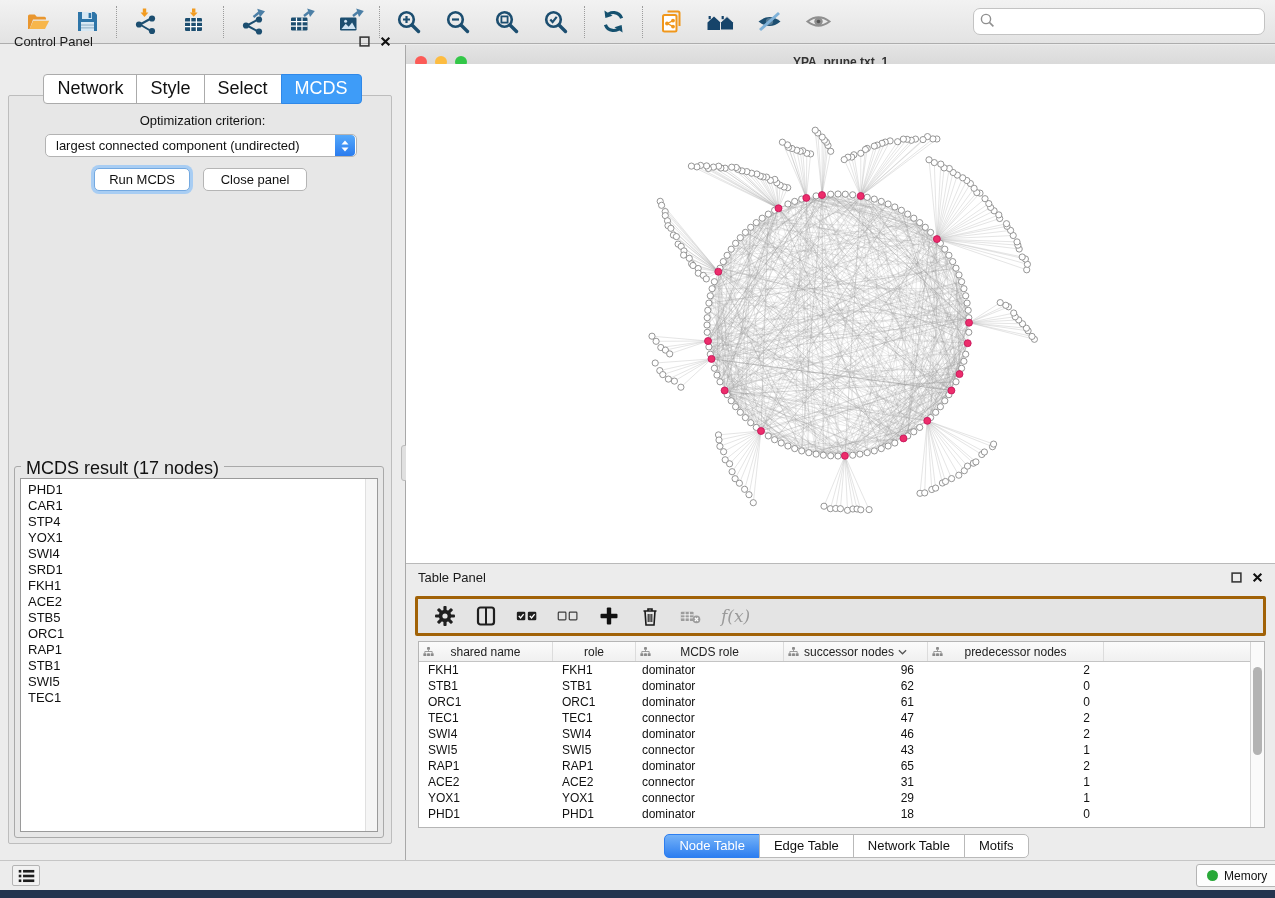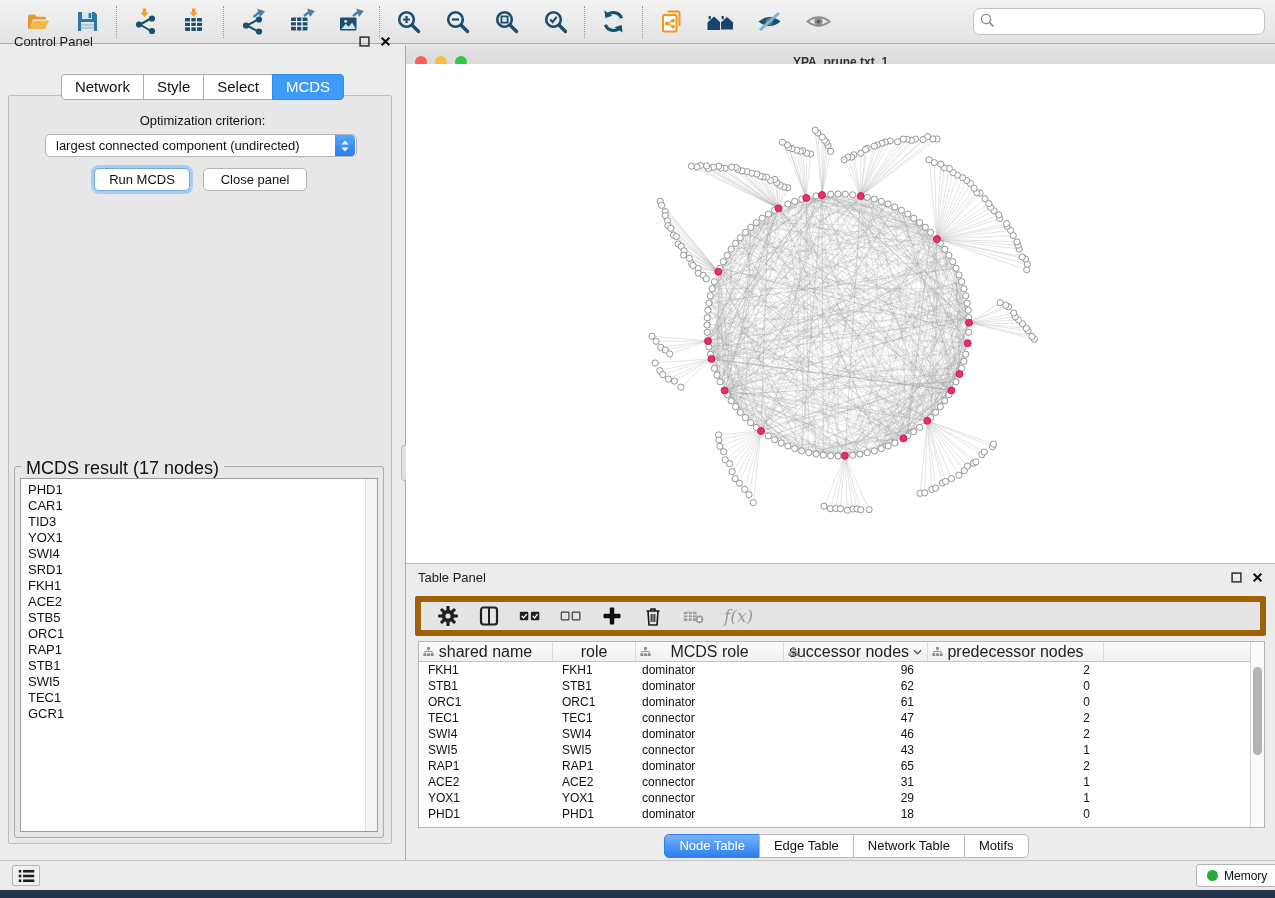--- a/index.html
+++ b/index.html
@@ -21,21 +21,21 @@
   #search-icon{position:absolute;left:7px;top:5px;width:15px;height:15px}
 
   
   #control-panel{left:0;top:45px;width:405px;height:815px;background:#ececec}
   #cp-titlebar{left:0;top:28px;width:405px;height:24px}
   .panel-title{font-size:13px;color:#1a1a1a;padding:6px 0 0 14px}
   .win-ctrls{position:absolute;top:7px;display:flex;gap:9px;align-items:center}
   #cp-ctrls{right:14px}
   .wc-btn{width:12px;height:12px;display:flex;align-items:center;justify-content:center}
   #cp-tabs{left:0;top:74px;width:405px;display:flex;justify-content:center;z-index:3}
-  .cp-tab{font-size:15px;padding:3px 13px 4px;background:#fff;border:1px solid #ababab;margin-left:-1px;color:#111}
+  .cp-tab{font-size:18px;padding:3px 13px 4px;background:#fff;border:1px solid #ababab;margin-left:-1px;color:#111}
   .cp-tab:first-child{border-radius:4px 0 0 4px;margin-left:0}
   .cp-tab:last-child{border-radius:0 4px 4px 0}
   .cp-tab.sel{background:#3e9cf8;border-color:#2f88e8;color:#fff}
   #cp-body{left:8px;top:95px;width:384px;height:749px;background:#e7e7e7;border:1px solid #bdbdbd;border-radius:2px}
   #opt-label{left:0;top:113px;width:405px;text-align:center;font-size:13px}
   #criterion-dd{left:45px;top:134px;width:312px;height:23px;background:#fff;border:1px solid #b3b3b3;
     border-radius:5px;display:flex;align-items:center;font-size:13px}
   #criterion-dd .dd-text{flex:1;padding-left:10px;white-space:nowrap;overflow:hidden}
   #dd-stepper{width:20px;height:21px;margin-right:1px;border-radius:0 4px 4px 0;
     background:linear-gradient(#55a9fb,#2a7bee);display:flex;flex-direction:column;align-items:center;justify-content:center;gap:2px}
@@ -58,28 +58,28 @@
     border-bottom:1px solid #b4b4b4;display:flex;align-items:center}
   #traffic{display:flex;gap:8px;margin-left:9px}
   .tl{width:12px;height:12px;border-radius:50%}
   #net-title{position:absolute;left:0;width:100%;text-align:center;font-size:12px;font-weight:bold;color:#333}
   #net-canvas{left:406px;top:64px;width:869px;height:499px;background:#fff}
 
   
   #table-panel{left:406px;top:563px;width:869px;height:297px;background:#ececec;border-top:1px solid #b9b9b9}
   #tp-titlebar{left:406px;top:564px;width:869px;height:24px}
   #tp-ctrls{right:12px}
-  #tp-toolbar{left:415px;top:596px;width:851px;height:40px;background:#e4e4e4;border:6px solid #a16207;
+  #tp-toolbar{left:415px;top:596px;width:851px;height:40px;background:#e4e4e4;border:3px solid #a16207;
     border-radius:2px;display:flex;align-items:center;gap:19px;padding-left:16px}
   .tp-icon{display:flex;align-items:center;justify-content:center}
   .tp-icon svg{width:22px;height:22px}
   .fx{font-family:"DejaVu Serif",serif;font-style:italic;font-size:17px;color:#9a9a9a}
   #ntbl{left:418px;top:641px;width:847px;height:187px;background:#fff;border:1px solid #b5b5b5}
   #ntbl-head{display:flex;height:20px;background:linear-gradient(#fbfbfb,#f0f0f0);border-bottom:1px solid #c4c4c4}
-  .hcell{position:relative;display:flex;align-items:center;justify-content:center;font-size:16px;color:#222;
+  .hcell{position:relative;display:flex;align-items:center;justify-content:center;font-size:12px;color:#222;
     border-right:1px solid #dcdcdc;gap:4px}
   .hcell .tree{position:absolute;left:4px;top:4px}
   .trow{display:flex;height:16px;align-items:center}
   .tcell{font-size:12px;color:#111;overflow:hidden;white-space:nowrap}
   .c1{width:134px}.c2{width:83px}.c3{width:148px}.c4{width:144px}.c5{width:176px}.cf{flex:1}
   .tcell.c1,.tcell.c2{padding-left:9px}.tcell.c3{padding-left:6px}
   .tcell.c4,.tcell.c5{text-align:right;padding-right:14px}
   #ntbl-scroll{position:absolute;right:0;top:0;width:14px;height:100%;background:#fafafa;border-left:1px solid #d5d5d5}
   #ntbl-thumb{position:absolute;left:2px;top:25px;width:9px;height:88px;background:#b3b3b3;border-radius:5px}
   #tp-tabs{left:406px;top:834px;width:869px;display:flex;justify-content:center}
@@ -344,33 +344,32 @@
   </span>
 </div>
 <div class="abs btn" id="run-btn">Run MCDS</div>
 <div class="abs btn" id="close-panel-btn">Close panel</div>
 <div class="abs" id="mcds-group">
   <span id="mcds-group-title">MCDS result (17 nodes)</span>
   <div id="mcds-list-wrap">
     <ul id="mcds-list">
         <li>PHD1</li>
         <li>CAR1</li>
-        <li>TID3</li>
+        <li>STP4</li>
         <li>YOX1</li>
         <li>SWI4</li>
         <li>SRD1</li>
         <li>FKH1</li>
         <li>ACE2</li>
         <li>STB5</li>
         <li>ORC1</li>
         <li>RAP1</li>
         <li>STB1</li>
         <li>SWI5</li>
         <li>TEC1</li>
-        <li>GCR1</li>
       </ul>
     <div id="mcds-scroll"></div>
   </div>
 </div>
 
 <div class="abs" id="right-sep"></div>
 <div class="abs" id="splitter-handle"></div>
 
 <div class="abs" id="net-titlebar">
   <span id="net-title">YPA_prune.txt_1</span>

